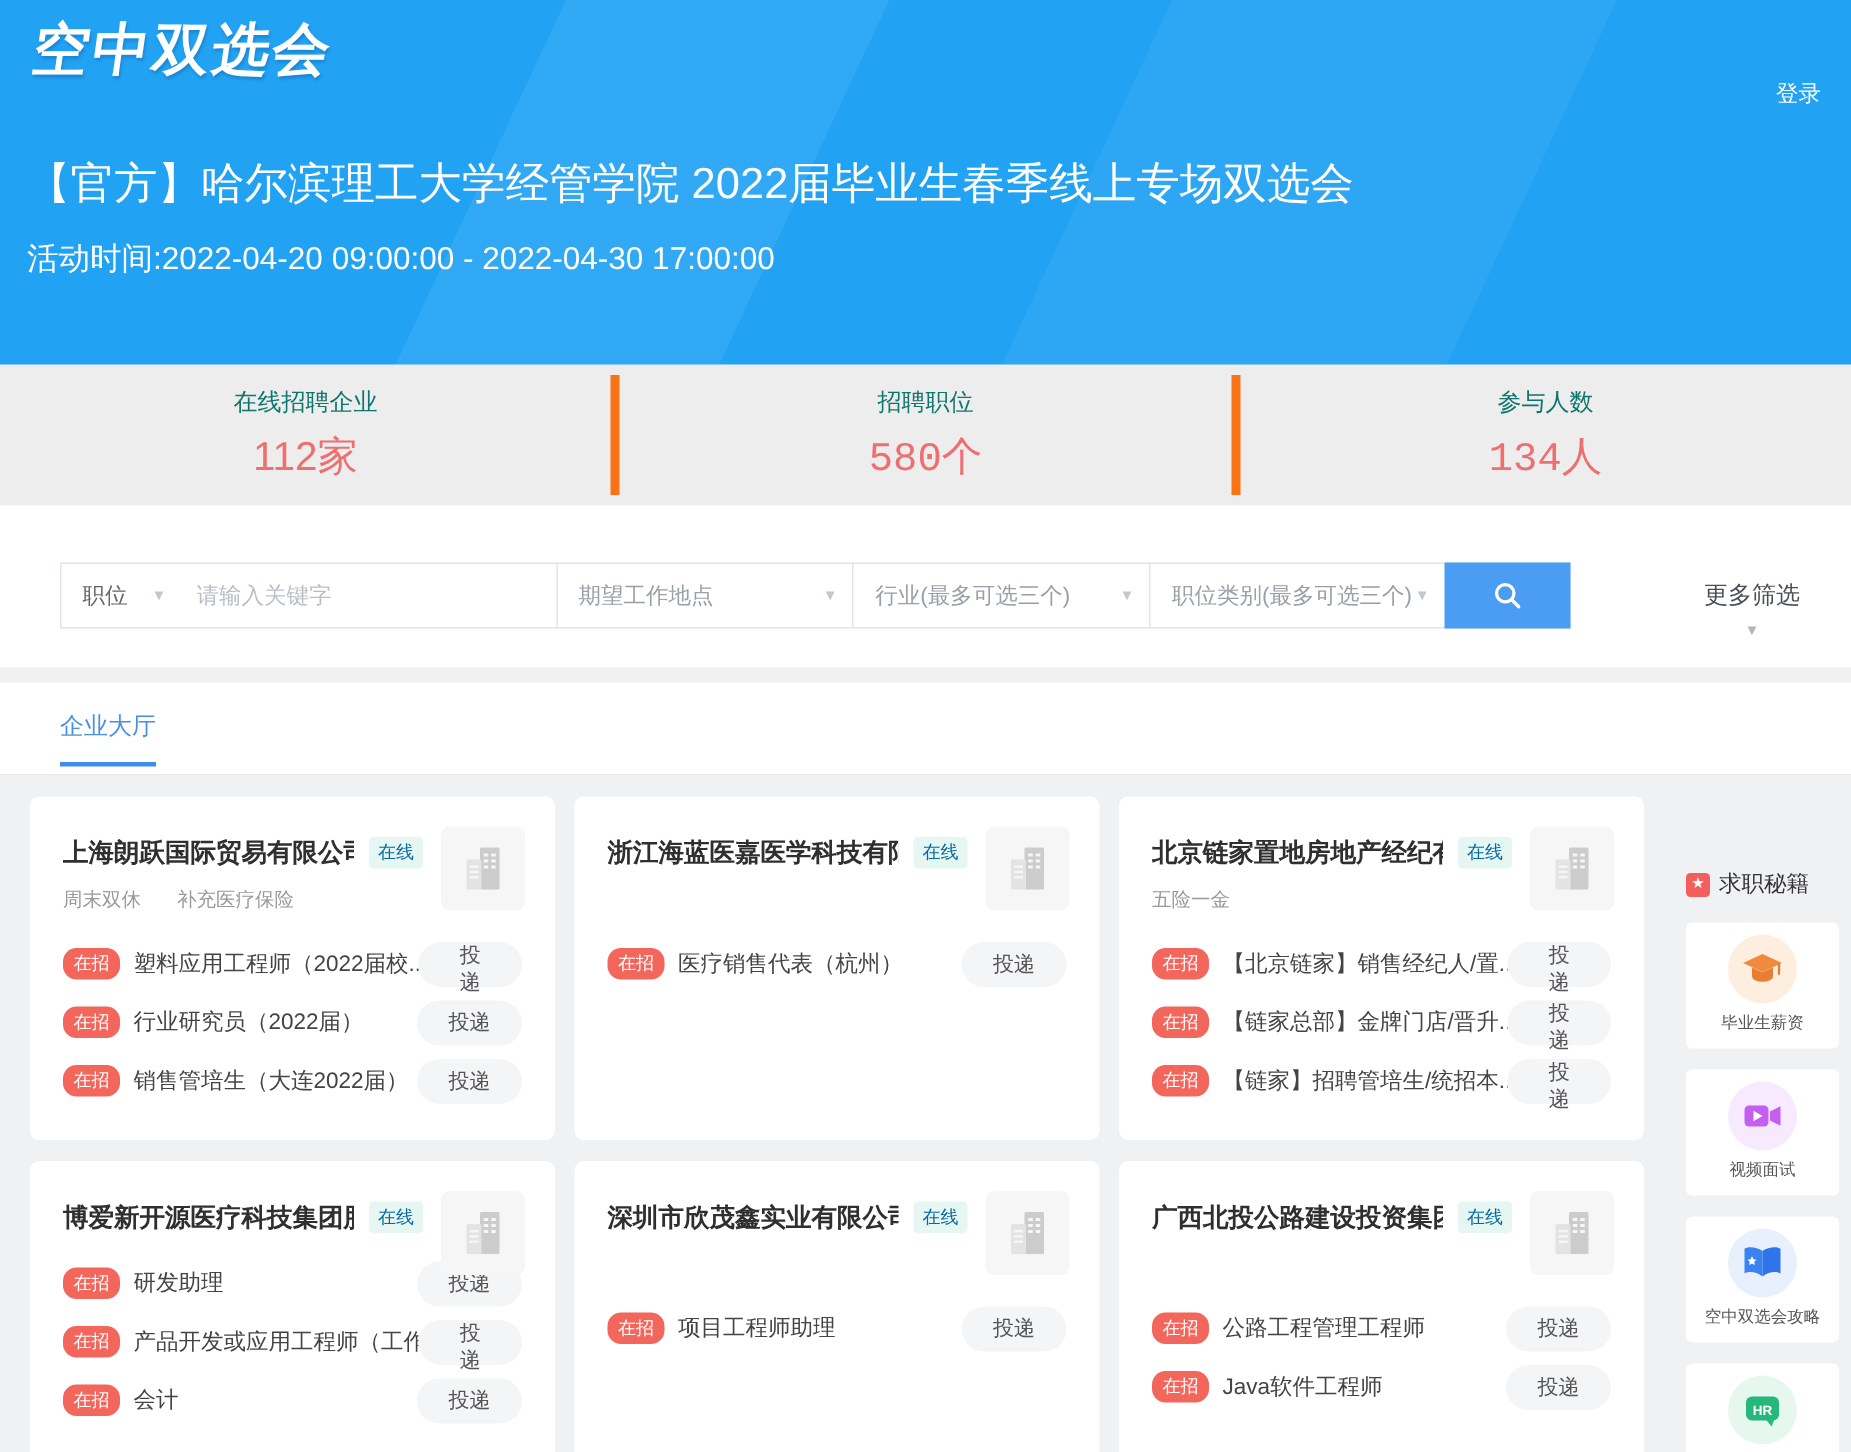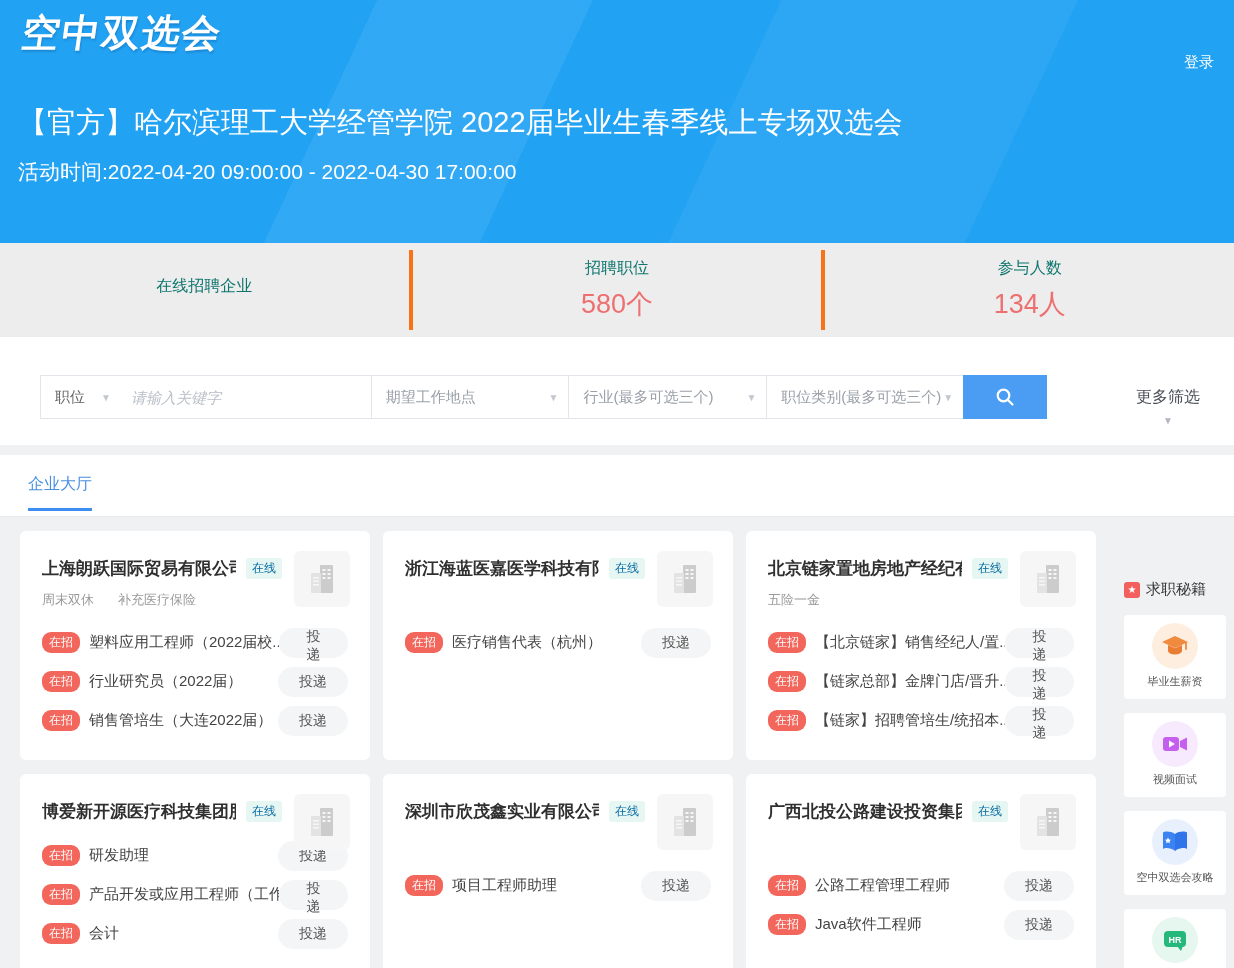--- a/index.html
+++ b/index.html
@@ -25,54 +25,54 @@
     transform:skewX(-8deg); text-shadow:1px 2px 2px rgba(0,60,120,.25);
     cursor:pointer;
   }
   .login-link { position:absolute; right:20px; top:27px; font-size:15px; cursor:pointer;margin-top:26px; }
   .banner-title { position:absolute; left:18px; top:103px; font-size:29px; font-weight:500; }
   .banner-time { position:absolute; left:18px; top:158px; font-size:21px; }
 
   
   .stats { height:94px; background:#ededee; display:flex; align-items:center; }
   .stat { flex:1; text-align:center; padding:8px 0; }
-  .stat + .stat { border-left:4px solid #f97316; }
+  .stat + .stat { border-left:6px solid #f97316;font-family:Liberation Mono, monospace; }
   .stat-label { font-size:16px; color:#0f766e; margin-bottom:7px; }
   .stat-value { font-size:27px; color:#ee6f6f; }
 
   
   .search-section { position:relative; height:108px; background:#fff; }
   .search-bar {
     position:absolute; left:40px; top:38px; height:44px; width:1007px;
     display:flex; border:1px solid #e2e5e9; background:#fff;
   }
   .seg { display:flex; align-items:center; height:100%; font-size:15px; }
   .seg .arrow { margin-left:auto; margin-right:10px; font-size:10px; color:#c3c8cf; }
   .seg-cat { width:80px; padding-left:14px; color:#666; cursor:pointer; }
   .seg-keyword {
     width:250px; border:none; outline:none; font-size:15px; padding-left:10px;
-    font-family:"Liberation Sans", sans-serif; color:#333;font-style:italic;
+    font-family:"Liberation Sans", sans-serif; color:#333;
   }
   .seg-keyword::placeholder { color:#b9bfc7; }
   .seg-drop { border-left:1px solid #e2e5e9; color:#9aa0a8; padding-left:14px; cursor:pointer; }
   .seg-loc { width:198px; } .seg-ind { width:198px; } .seg-type { width:197px; }
   .search-btn {
     width:84px; height:44px; margin:-1px -1px -1px 0; border:none; background:#4a9df2;
     display:flex; align-items:center; justify-content:center; cursor:pointer;
   }
   .more-filters {
     position:absolute; right:34px; top:50px; font-size:16px; color:#4a4f57;
     display:flex; align-items:center; gap:7px; cursor:pointer;flex-direction:column;
   }
   .more-filters .arrow { font-size:10px; color:#b0b6bf; }
 
   .section-gap { height:10px; }
 
   
-  .tab-section { height:62px; background:#fff; border-bottom:1px solid #e9e9e9; padding-left:28px; }
+  .tab-section { height:62px; background:#fff; border-bottom:1px solid #e9e9e9; padding-left:40px; }
   .tab {
     display:inline-block; margin-top:19px; padding-bottom:13px;
     font-size:16px; color:#4a90e2; border-bottom:3px solid #3d8ef0; cursor:pointer;
   }
 
   
   .content { position:relative; padding:14px 0 0 20px; }
   .cards-grid { width:1076px; display:flex; flex-wrap:wrap; gap:14px 13px; align-content:flex-start; }
   .card {
     width:350px; min-height:228px; background:#fff; border-radius:6px;
@@ -129,20 +129,21 @@
 <div class="banner">
   <div class="logo">空中双选会</div>
   <div class="login-link">登录</div>
   <div class="banner-title">【官方】哈尔滨理工大学经管学院 2022届毕业生春季线上专场双选会</div>
   <div class="banner-time">活动时间:2022-04-20 09:00:00 - 2022-04-30 17:00:00</div>
 </div>
 
 <div class="stats">
   <div class="stat">
     <div class="stat-label">在线招聘企业</div>
+    <div class="stat-value">112家</div>
   </div>
   <div class="stat">
     <div class="stat-label">招聘职位</div>
     <div class="stat-value">580个</div>
   </div>
   <div class="stat">
     <div class="stat-label">参与人数</div>
     <div class="stat-value">134人</div>
   </div>
 </div>

